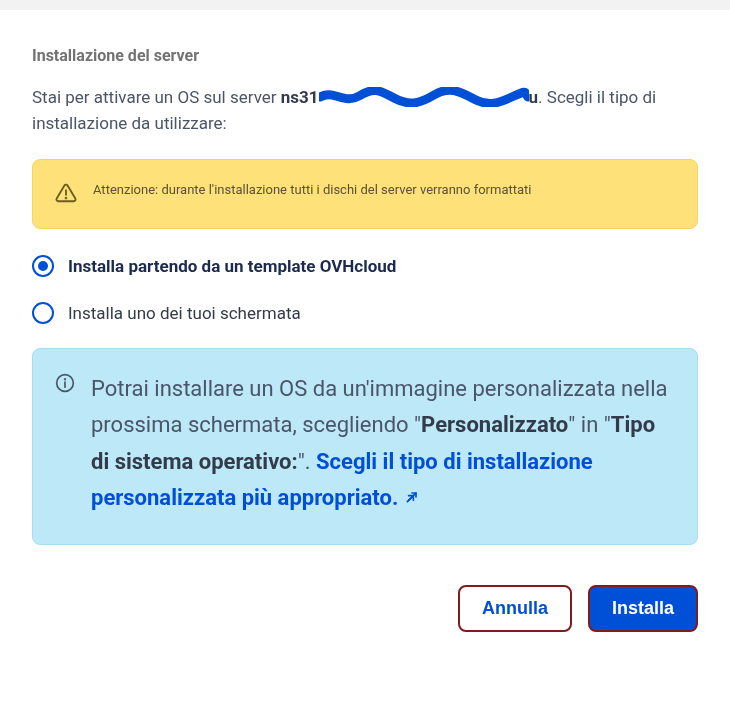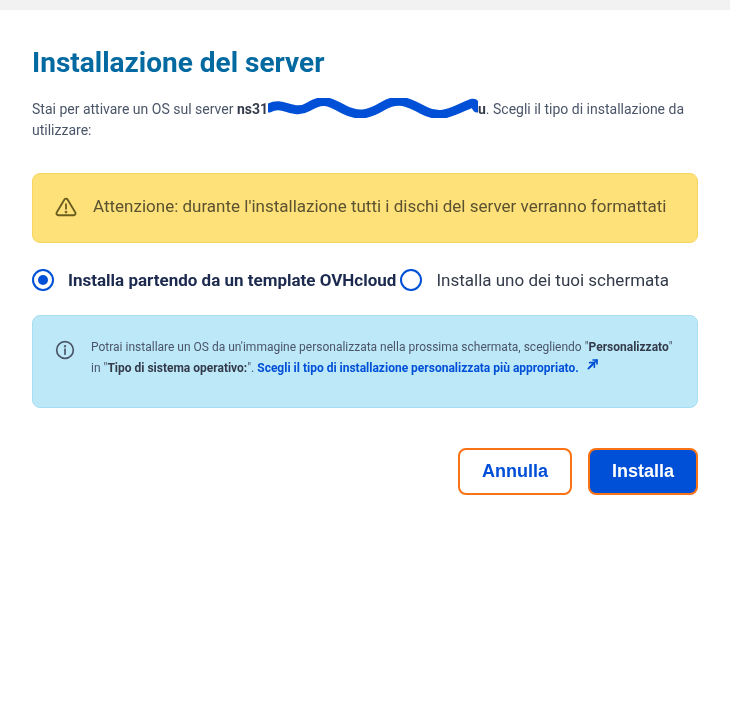--- a/index.html
+++ b/index.html
@@ -15,30 +15,30 @@
     overflow: hidden;
   }
   .top-bar {
     height: 10px;
     background: #f2f2f2;
   }
   .container {
     padding: 36px 32px 24px 32px;
   }
   h1 {
-    font-size: 28px;
-    font-weight: 700;
-    color: #0369a1;
+    font-size: 16px;
+    font-weight: 700;
+    color: #737373;
     margin-bottom: 20px;
   }
   .intro {
-    font-size: 14px;
+    font-size: 17px;
     color: #4a5568;
     line-height: 1.5;
-    margin-bottom: 32px;
+    margin-bottom: 23px;
   }
   .intro strong {
     font-weight: 700;
     color: #333b4a;
   }
   .scribble {
     display: inline-block;
     width: 210px;
     height: 20px;
     vertical-align: middle;
@@ -49,55 +49,56 @@
     display: flex;
     gap: 16px;
     align-items: flex-start;
     background: #ffe17a;
     border: 1px solid #f7d560;
     border-radius: 8px;
     padding: 20px 22px;
     margin-bottom: 26px;
   }
   .alert-warning .msg {
-    font-size: 17px;
+    font-size: 13px;
     color: #5a5230;
     line-height: 1.5;
   }
   .alert-info {
     display: flex;
     gap: 16px;
     align-items: flex-start;
     background: #bde8f8;
     border: 1px solid #a8def2;
     border-radius: 8px;
     padding: 22px 22px 26px 22px;
     margin-top: 24px;
   }
   .alert-info .msg {
-    font-size: 12px;
+    font-size: 22px;
     color: #4a5568;
     line-height: 1.65;
   }
   .alert-info .msg strong {
     font-weight: 700;
     color: #333b4a;
   }
   .alert-info .msg a {
     color: #0050d7;
     font-weight: 700;
     text-decoration: none;
   }
   .icon-wrap {
     flex-shrink: 0;
     padding-top: 2px;
   }
   .radio-group {
     display: flex;
-    gap: 4px;
+    flex-direction: column;
+    gap: 25px;
     margin-bottom: 8px;
   }
   .radio-option {
     display: flex;
     align-items: center;
     gap: 14px;
     cursor: pointer;
   }
   .radio-circle {
     width: 22px;
@@ -129,21 +130,21 @@
     justify-content: flex-end;
     gap: 16px;
     margin-top: 40px;
   }
   .btn {
     font-size: 18px;
     font-weight: 700;
     padding: 11px 22px;
     border-radius: 8px;
     cursor: pointer;
-    border: 2px solid #f97316;
+    border: 2px solid #7f1d1d;
   }
   .btn-secondary {
     background: #fff;
     color: #0050d7;
   }
   .btn-primary {
     background: #0050d7;
     color: #fff;
   }
   .ext-icon {

